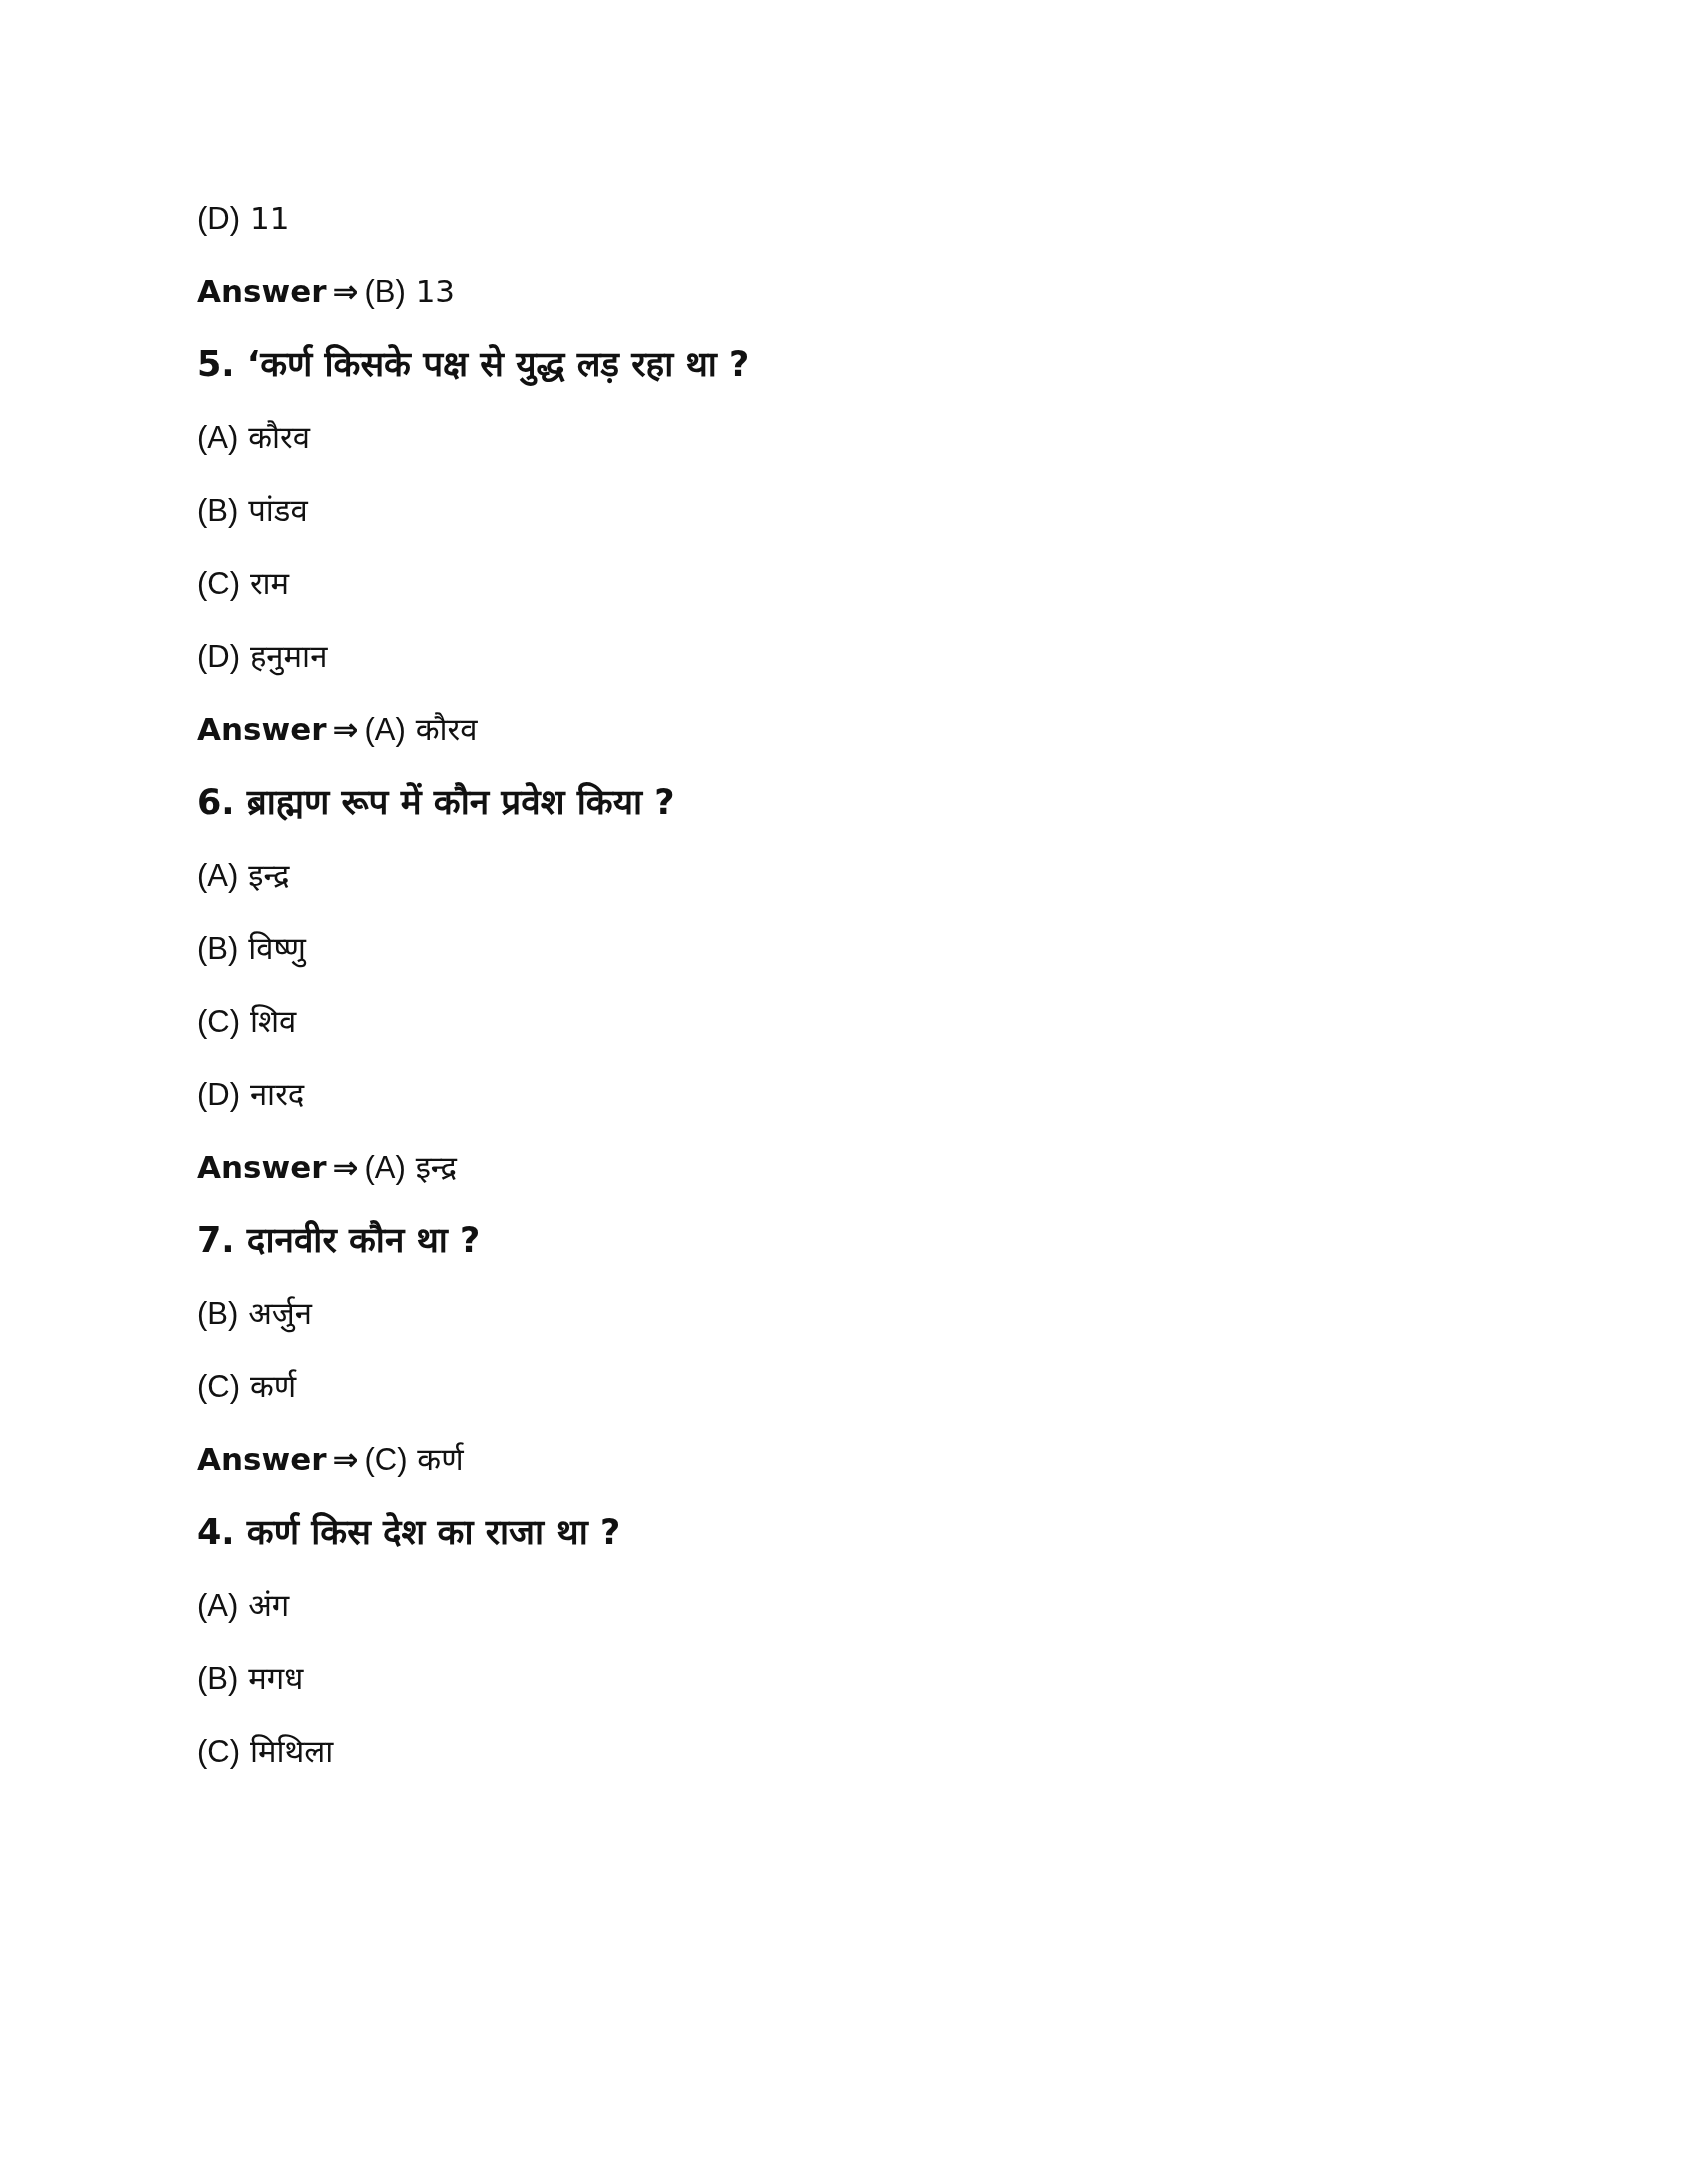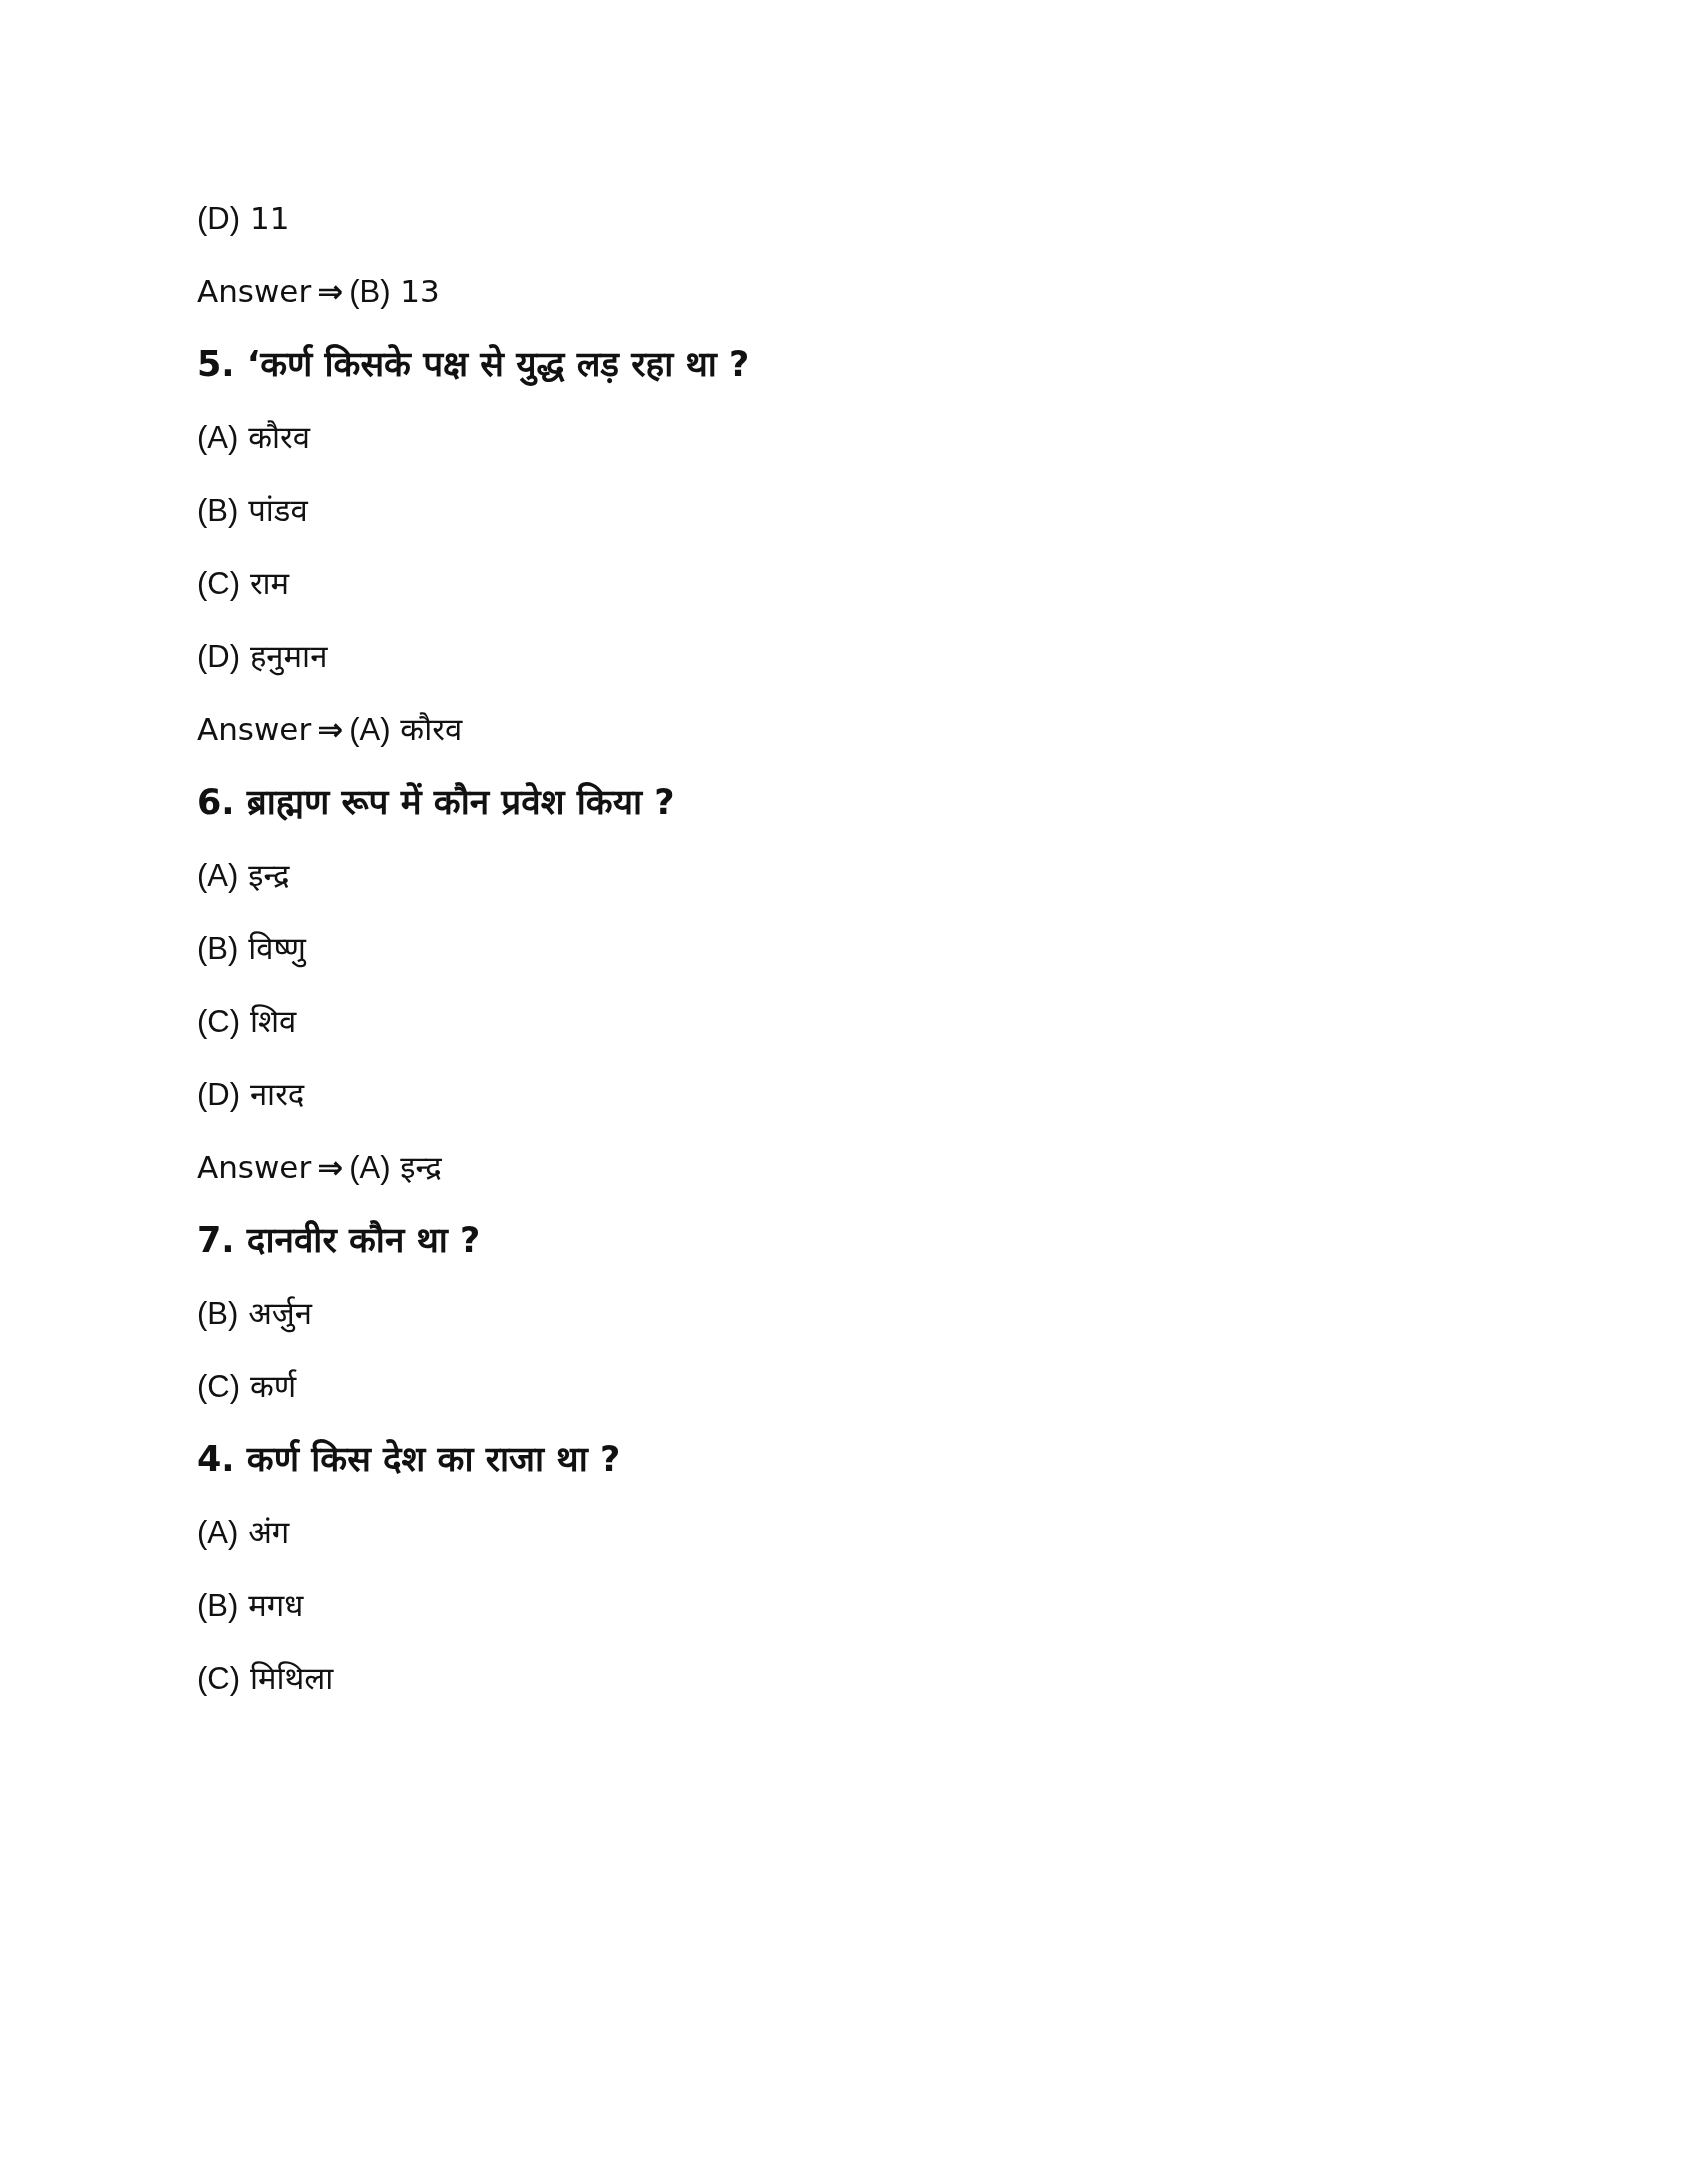--- a/index.html
+++ b/index.html
@@ -1,21 +1,21 @@
 <!DOCTYPE html>
 <html><head>
 <meta charset="utf-8">
 <style>
   html, body { margin: 0; padding: 0; background: #ffffff; }
   body { width: 1683px; height: 2178px; position: relative; overflow: hidden;
          font-family: "DejaVu Sans", "Liberation Sans", sans-serif; color: #111; }
   .page { position: absolute; left: 197px; top: 194px; width: 1287px; }
   .line { height: 73px; line-height: 48px; font-size: 31px; white-space: nowrap; }
   .line.question { font-weight: bold; font-size: 35px; }
-  .line.answer .label { font-weight: normal; }
+  .line.answer .label { font-weight: bold; }
   .opt-key { font-family: "Liberation Sans", sans-serif; }
   .arrow { font-weight: bold; margin: 0 6px; }
 </style>
 </head>
 <body>
 
 <div class="page" id="page">
     <div class="line option"><span class="opt-key">(D)</span> <span>11</span></div>
     <div class="line answer"><span class="label">Answer</span><span class="arrow">⇒</span><span class="opt-key">(B)</span> <span>13</span></div>
     <div class="line question"><span>5. ‘कर्ण किसके पक्ष से युद्ध लड़ रहा था ?</span></div>
@@ -26,18 +26,19 @@
     <div class="line answer"><span class="label">Answer</span><span class="arrow">⇒</span><span class="opt-key">(A)</span> <span>कौरव</span></div>
     <div class="line question"><span>6. ब्राह्मण रूप में कौन प्रवेश किया ?</span></div>
     <div class="line option"><span class="opt-key">(A)</span> <span>इन्द्र</span></div>
     <div class="line option"><span class="opt-key">(B)</span> <span>विष्णु</span></div>
     <div class="line option"><span class="opt-key">(C)</span> <span>शिव</span></div>
     <div class="line option"><span class="opt-key">(D)</span> <span>नारद</span></div>
     <div class="line answer"><span class="label">Answer</span><span class="arrow">⇒</span><span class="opt-key">(A)</span> <span>इन्द्र</span></div>
     <div class="line question"><span>7. दानवीर कौन था ?</span></div>
     <div class="line option"><span class="opt-key">(B)</span> <span>अर्जुन</span></div>
     <div class="line option"><span class="opt-key">(C)</span> <span>कर्ण</span></div>
+    <div class="line answer"><span class="label">Answer</span><span class="arrow">⇒</span><span class="opt-key">(C)</span> <span>कर्ण</span></div>
     <div class="line question"><span>4. कर्ण किस देश का राजा था ?</span></div>
     <div class="line option"><span class="opt-key">(A)</span> <span>अंग</span></div>
     <div class="line option"><span class="opt-key">(B)</span> <span>मगध</span></div>
     <div class="line option"><span class="opt-key">(C)</span> <span>मिथिला</span></div>
   </div>
 
 
 </body></html>

